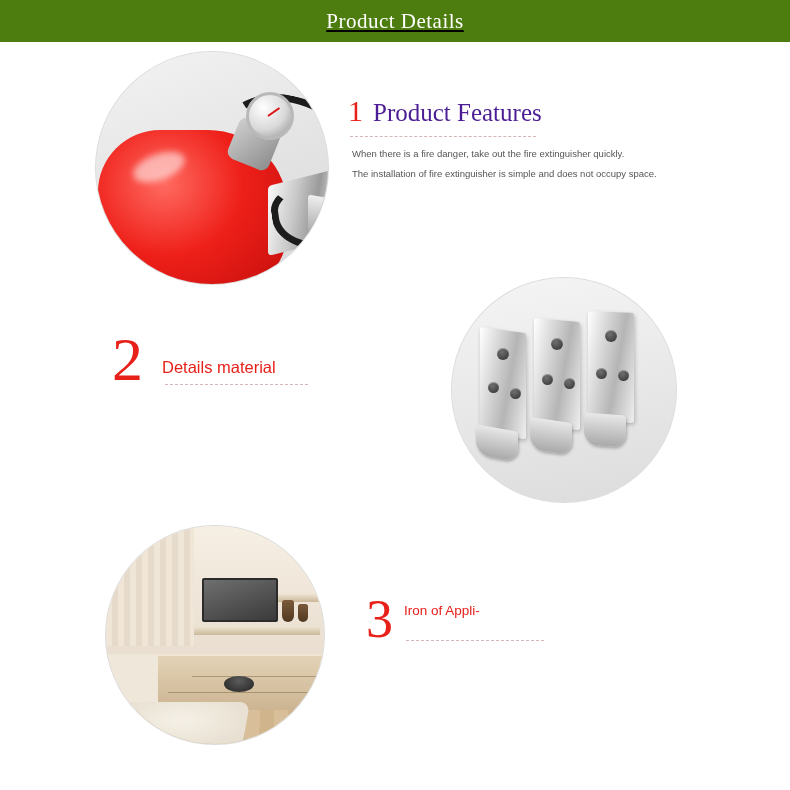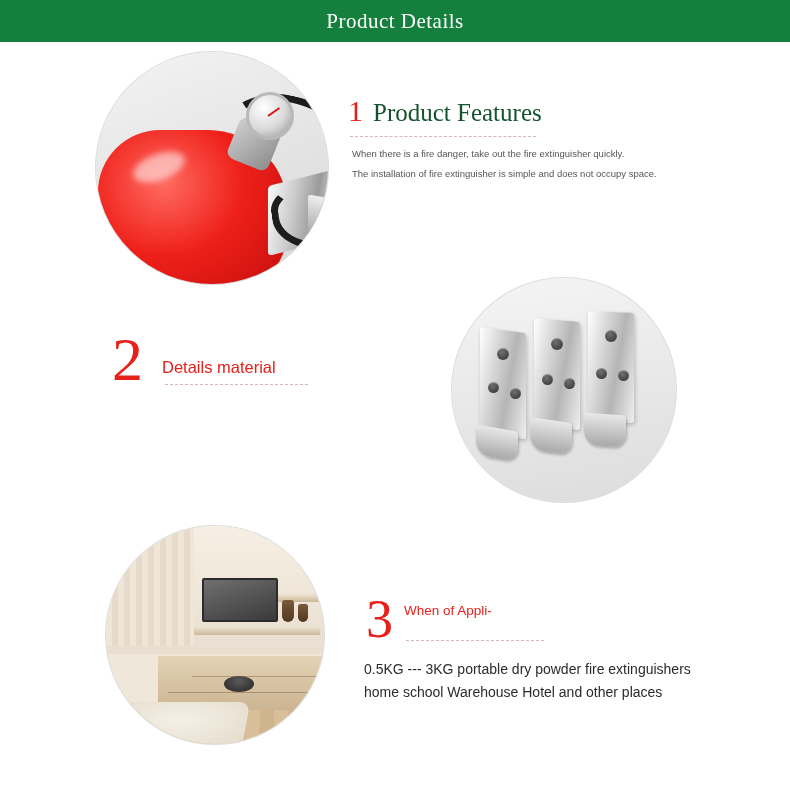--- a/index.html
+++ b/index.html
@@ -21,24 +21,25 @@
     background: #ffffff;
   }
 
   
   .banner {
     position: absolute;
     left: 0;
     top: 0;
     width: 790px;
     height: 42px;
-    background: #15803d;
+    background: #4d7c0f;
     display: flex;
     align-items: center;
     justify-content: center;
+    text-decoration: underline;
   }
   .banner-title {
     color: #ffffff;
     font-size: 21px;
     letter-spacing: 0.5px;
     font-family: "Liberation Serif", serif;
   }
 
   
   .photo-circle {
@@ -265,21 +266,21 @@
     position: absolute;
     display: flex;
     align-items: baseline;
   }
 
   #feature-head { left: 348px; top: 96px; }
   #feature-head .num { font-size: 30px; margin-right: 10px; }
   #feature-head .head-text {
     font-family: "Liberation Serif", serif;
     font-size: 25px;
-    color: #14532d;
+    color: #4c1d95;
   }
   .dash-rule {
     position: absolute;
     border-top: 1px dashed #d3b7b6;
     height: 0;
   }
   #feature-rule { left: 350px; top: 136px; width: 186px; }
   .body-text {
     position: absolute;
     color: #555555;
@@ -410,21 +411,17 @@
     <div class="room-cabinet-line" style="left:62px; top:166px; width:150px;"></div>
     <div class="room-bowl"></div>
     <div class="room-vase" style="left:176px; top:74px; width:12px; height:22px;"></div>
     <div class="room-vase" style="left:192px; top:78px; width:10px; height:18px;"></div>
     <div class="room-floor"></div>
     <div class="room-rug"></div>
   </div>
 
   <div class="num" id="scope-num">3</div>
   <div id="scope-title">
-    <div>When of Appli-</div>
+    <div>Iron of Appli-</div>
   </div>
   <div class="dash-rule" id="scope-rule"></div>
-  <div id="scope-body">
-    <div>0.5KG --- 3KG portable dry powder fire extinguishers</div>
-    <div>home school Warehouse Hotel and other places</div>
-  </div>
 
 </div>
 
 </body></html>

